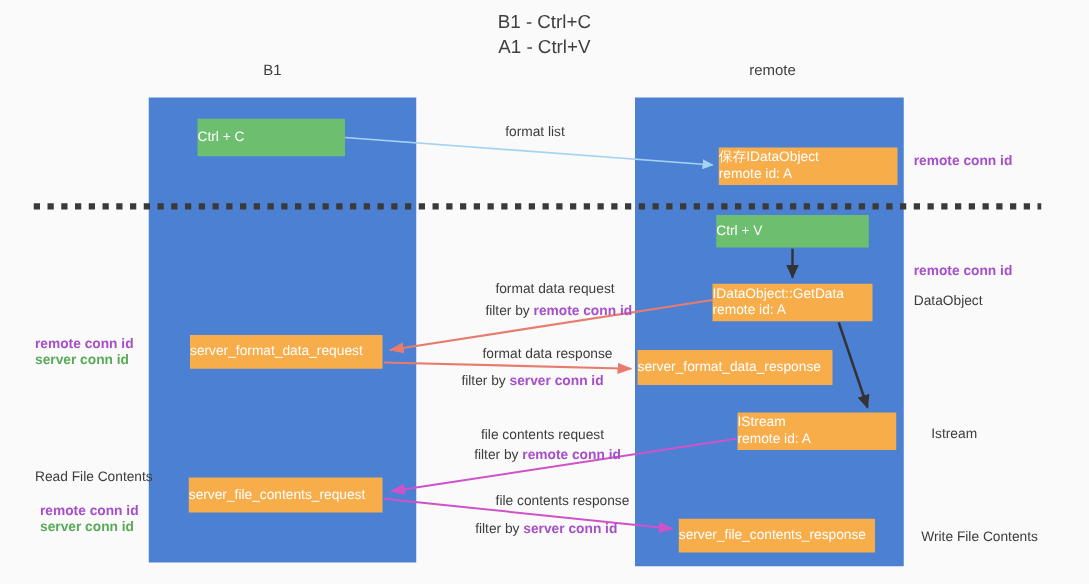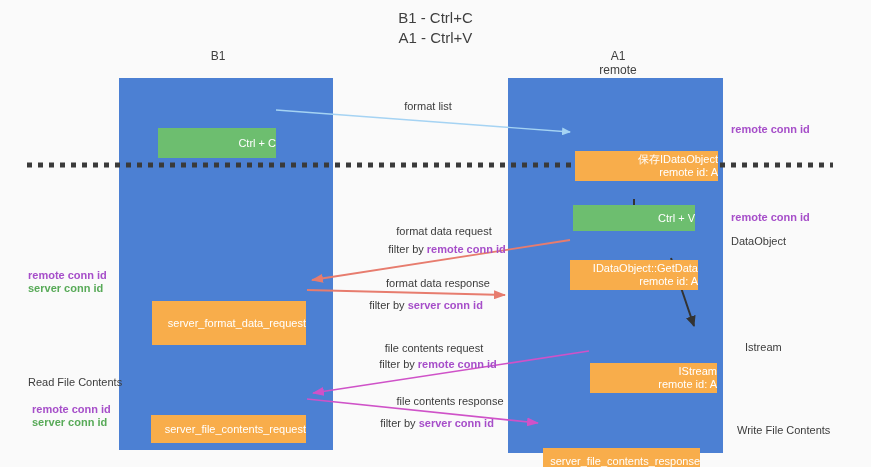--- a/index.html
+++ b/index.html
@@ -18,22 +18,22 @@
   .wire-blue{stroke:var(--c-arrow_blue,#a5d3f3);stroke-width:1.4;fill:none;}
   .wire-black{stroke:var(--c-arrow_black,#333333);stroke-width:2;fill:none;}
   .wire-red{stroke:var(--c-arrow_red,#e77c6e);stroke-width:1.8;fill:none;}
   .wire-mag{stroke:var(--c-arrow_magenta,#cf52c8);stroke-width:1.6;fill:none;}
   .wire-dash{stroke:#3a3a3a;stroke-width:5;stroke-dasharray:5 6;fill:none;}
   .mk-blue{fill:var(--c-arrow_blue,#a5d3f3);}
   .mk-black{fill:var(--c-arrow_black,#333333);}
   .mk-red{fill:var(--c-arrow_red,#e77c6e);}
   .mk-mag{fill:var(--c-arrow_magenta,#cf52c8);}
 
-  .node{display:flex;flex-direction:column;align-items:flex-end;justify-content:center;
-        color:#ffffff;font-size:11px;line-height:13px;text-align:center;margin-top:33px;}
+  .node{display:flex;flex-direction:column;align-items:flex-start;justify-content:center;
+        color:#ffffff;font-size:11px;line-height:13px;text-align:center;}
   .node.orange{background:var(--c-node_orange,#f8ad4b);}
   .node.green{background:var(--c-node_green,#6dbe6f);}
 
   .lbl{font-size:11px;color:#3c3c3c;white-space:nowrap;}
   .lbl.ctr{transform:translate(-50%,-50%);}
   .purple{color:var(--c-text_purple,#a64ec9);font-weight:bold;}
   .greent{color:var(--c-text_green,#58aa58);font-weight:bold;}
   .rot-n8{transform:translate(-50%,-50%) rotate(-8deg);}
   .rot-p4{transform:translate(-50%,-50%) rotate(4deg);}
   .rot-p7{transform:translate(-50%,-50%) rotate(7.5deg);}
@@ -46,21 +46,20 @@
 
   <div class="abs title">
     <div>B1 - Ctrl+C</div>
     <div>A1 - Ctrl+V</div>
   </div>
 
   <div class="abs col-head" style="left:158px;top:49px;">
     <div>B1</div>
   </div>
   <div class="abs col-head" style="left:558px;top:49px;">
-    <div>A1</div>
     <div>remote</div>
   </div>
 
   <div class="abs lifeline ll-left"></div>
   <div class="abs lifeline ll-right"></div>
 
   <svg class="abs wires" viewBox="0 0 871 467">
     <defs>
       <marker id="ah-blue" markerUnits="userSpaceOnUse" markerWidth="9" markerHeight="8" refX="8" refY="4" orient="auto">
         <path class="mk-blue" d="M0,0 L9,4 L0,8 z"></path>
@@ -96,24 +95,27 @@
 
   <div class="abs node green" style="left:573px;top:172px;width:122px;height:26px;">
     <span>Ctrl + V</span>
   </div>
 
   <div class="abs node orange" style="left:570px;top:227px;width:128px;height:30px;">
     <span>IDataObject::GetData</span>
     <span>remote id: A</span>
   </div>
 
-  <div class="abs node orange" style="left:152px;top:268px;width:154px;height:44px;">
+  <div class="abs node orange" style="left:152px;top:268px;width:154px;height:27px;">
     <span>server_format_data_request</span>
   </div>
 
+  <div class="abs node orange" style="left:510px;top:280px;width:156px;height:28px;">
+    <span>server_format_data_response</span>
+  </div>
 
   <div class="abs node orange" style="left:590px;top:330px;width:127px;height:30px;">
     <span>IStream</span>
     <span>remote id: A</span>
   </div>
 
   <div class="abs node orange" style="left:151px;top:382px;width:155px;height:28px;">
     <span>server_file_contents_request</span>
   </div>
 

